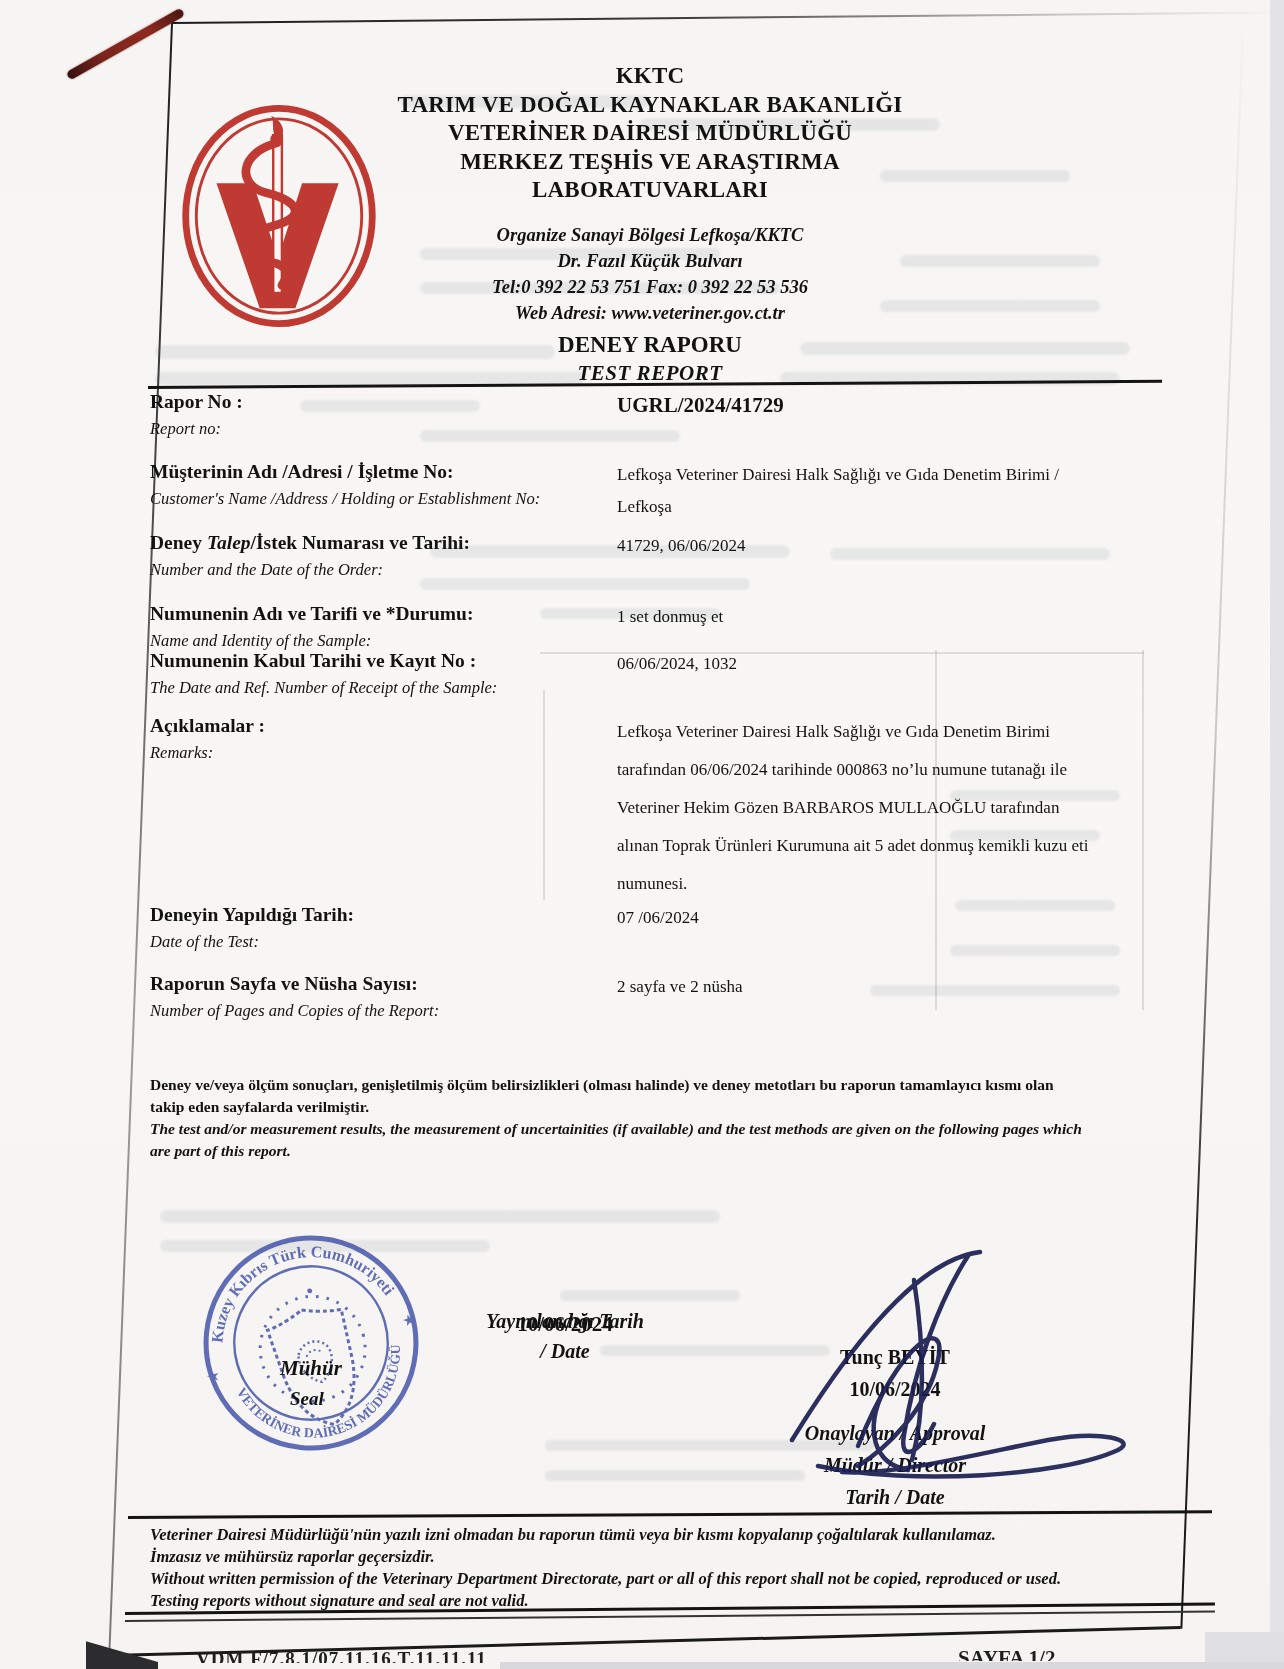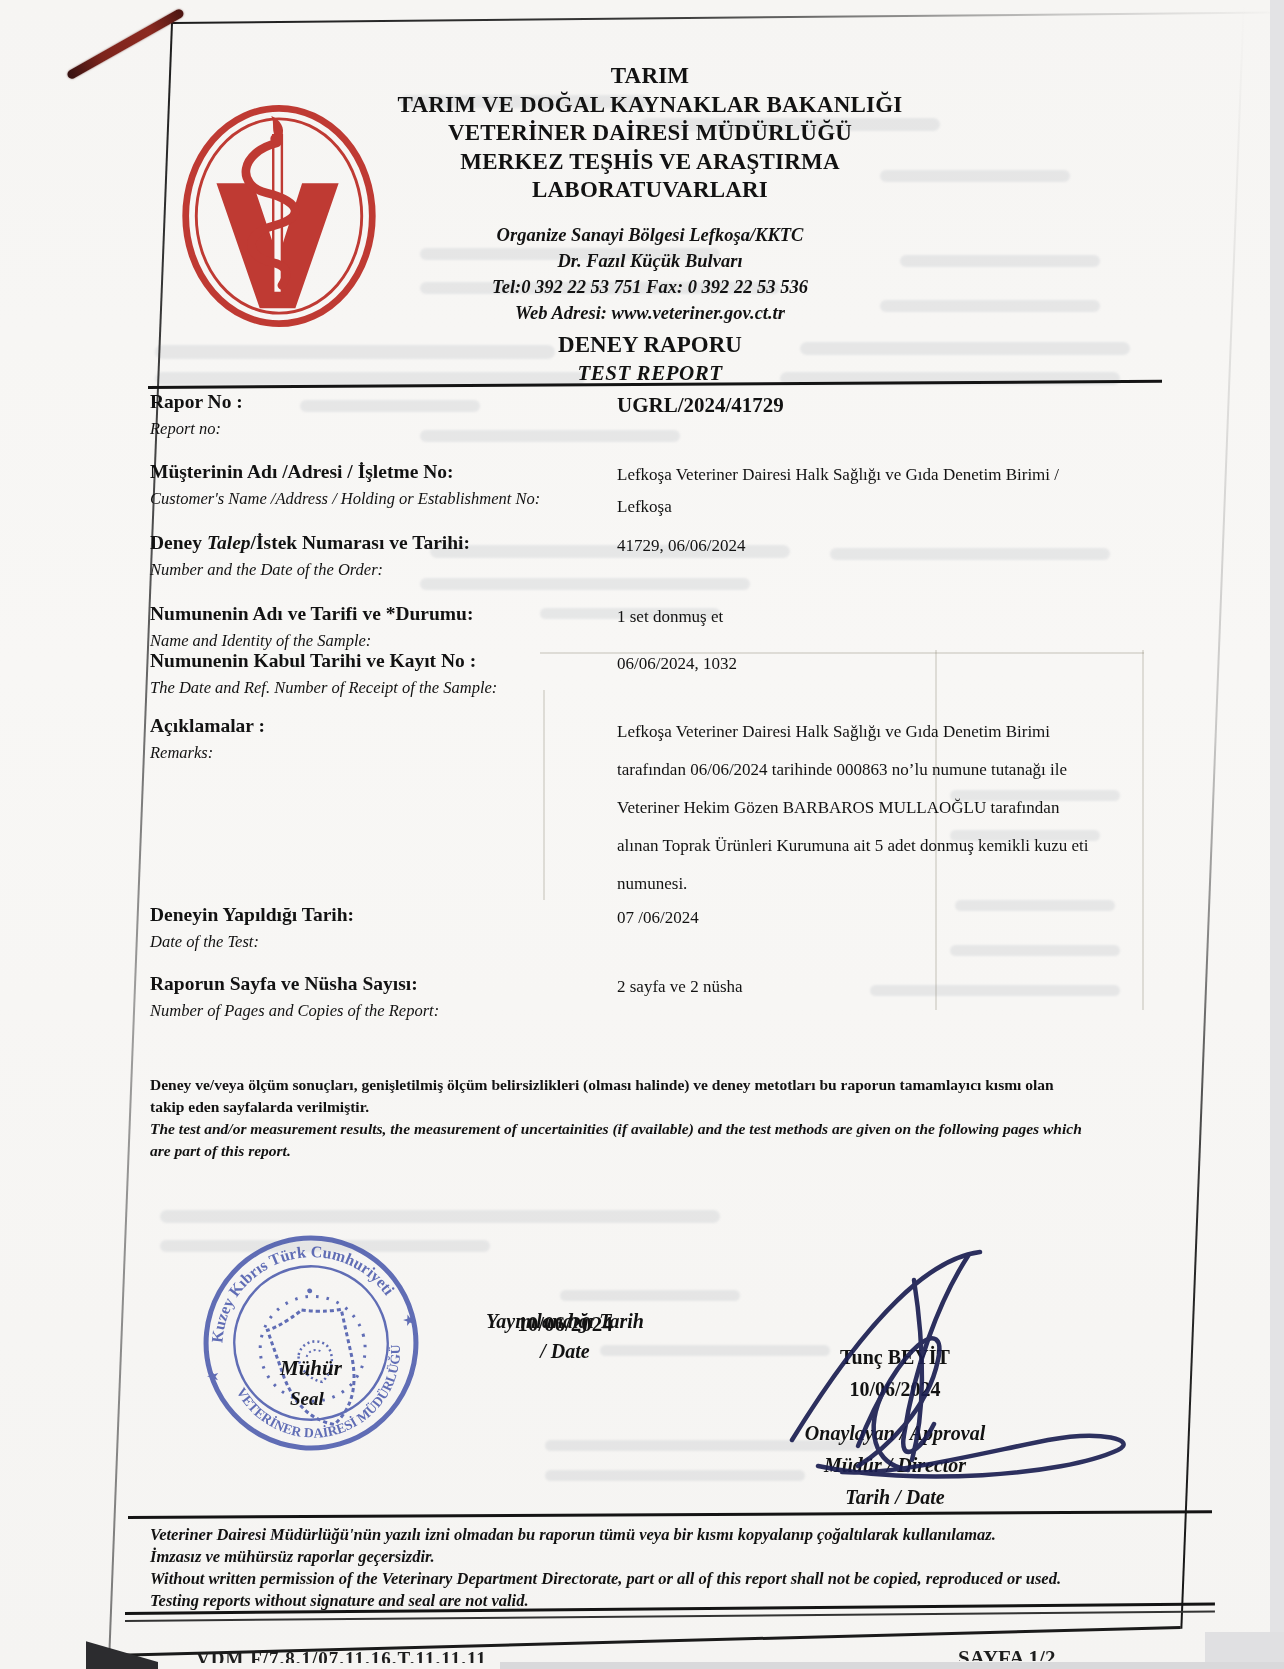--- a/index.html
+++ b/index.html
@@ -115,21 +115,21 @@
     <ellipse cx="105" cy="120" rx="97" ry="112" fill="none" stroke="#bf3a33" stroke-width="7"></ellipse>
     <ellipse cx="105" cy="120" rx="86" ry="101" fill="none" stroke="#bf3a33" stroke-width="3"></ellipse>
     <path d="M40,86 H78 L104,164 L129,86 H167 L122,216 H85 Z" fill="#bf3a33"></path>
     <rect x="99" y="36" width="9" height="164" fill="#f8f7f5" stroke="#bf3a33" stroke-width="2.5"></rect>
     <path d="M103,44 C64,54 60,88 92,96 C128,105 132,122 100,130 C68,138 70,162 97,168 C112,171 117,178 108,192" fill="none" stroke="#bf3a33" stroke-width="9" stroke-linecap="round"></path>
     <path d="M103,40 C96,32 101,24 97,16 C106,20 112,28 108,38 Z" fill="#bf3a33"></path>
     <circle cx="102" cy="40" r="6" fill="#bf3a33"></circle>
   </svg>
 
   <div class="gov abs">
-    <div>TARIM</div>
+    <div>KKTC</div>
     <div>TARIM VE DOĞAL KAYNAKLAR BAKANLIĞI</div>
     <div>VETERİNER DAİRESİ MÜDÜRLÜĞÜ</div>
     <div>MERKEZ TEŞHİS VE ARAŞTIRMA</div>
     <div>LABORATUVARLARI</div>
   </div>
   <div class="addr abs">
     <div>Organize Sanayi Bölgesi Lefkoşa/KKTC</div>
     <div>Dr. Fazıl Küçük Bulvarı</div>
     <div>Tel:0 392 22 53 751 Fax: 0 392 22 53 536</div>
     <div>Web Adresi: www.veteriner.gov.ct.tr</div>

